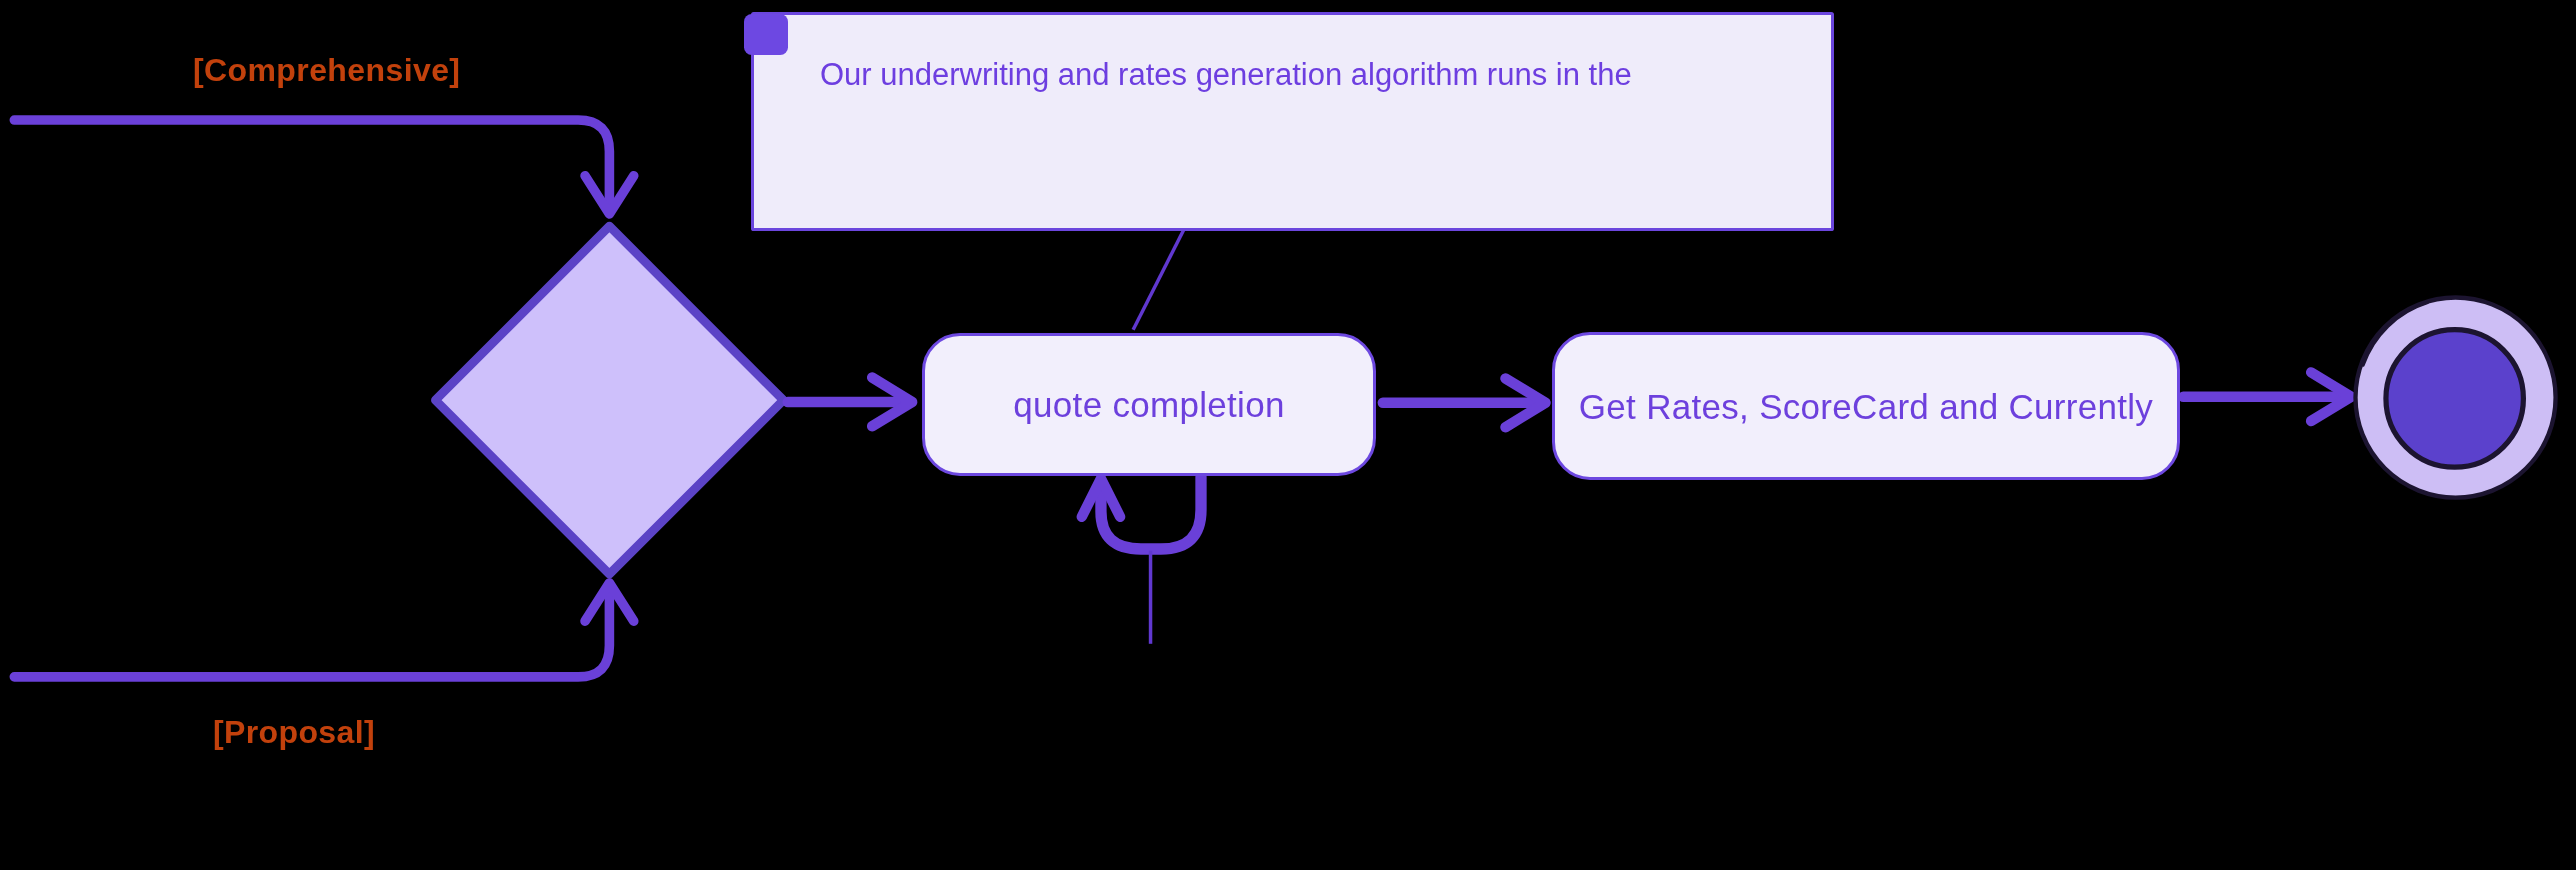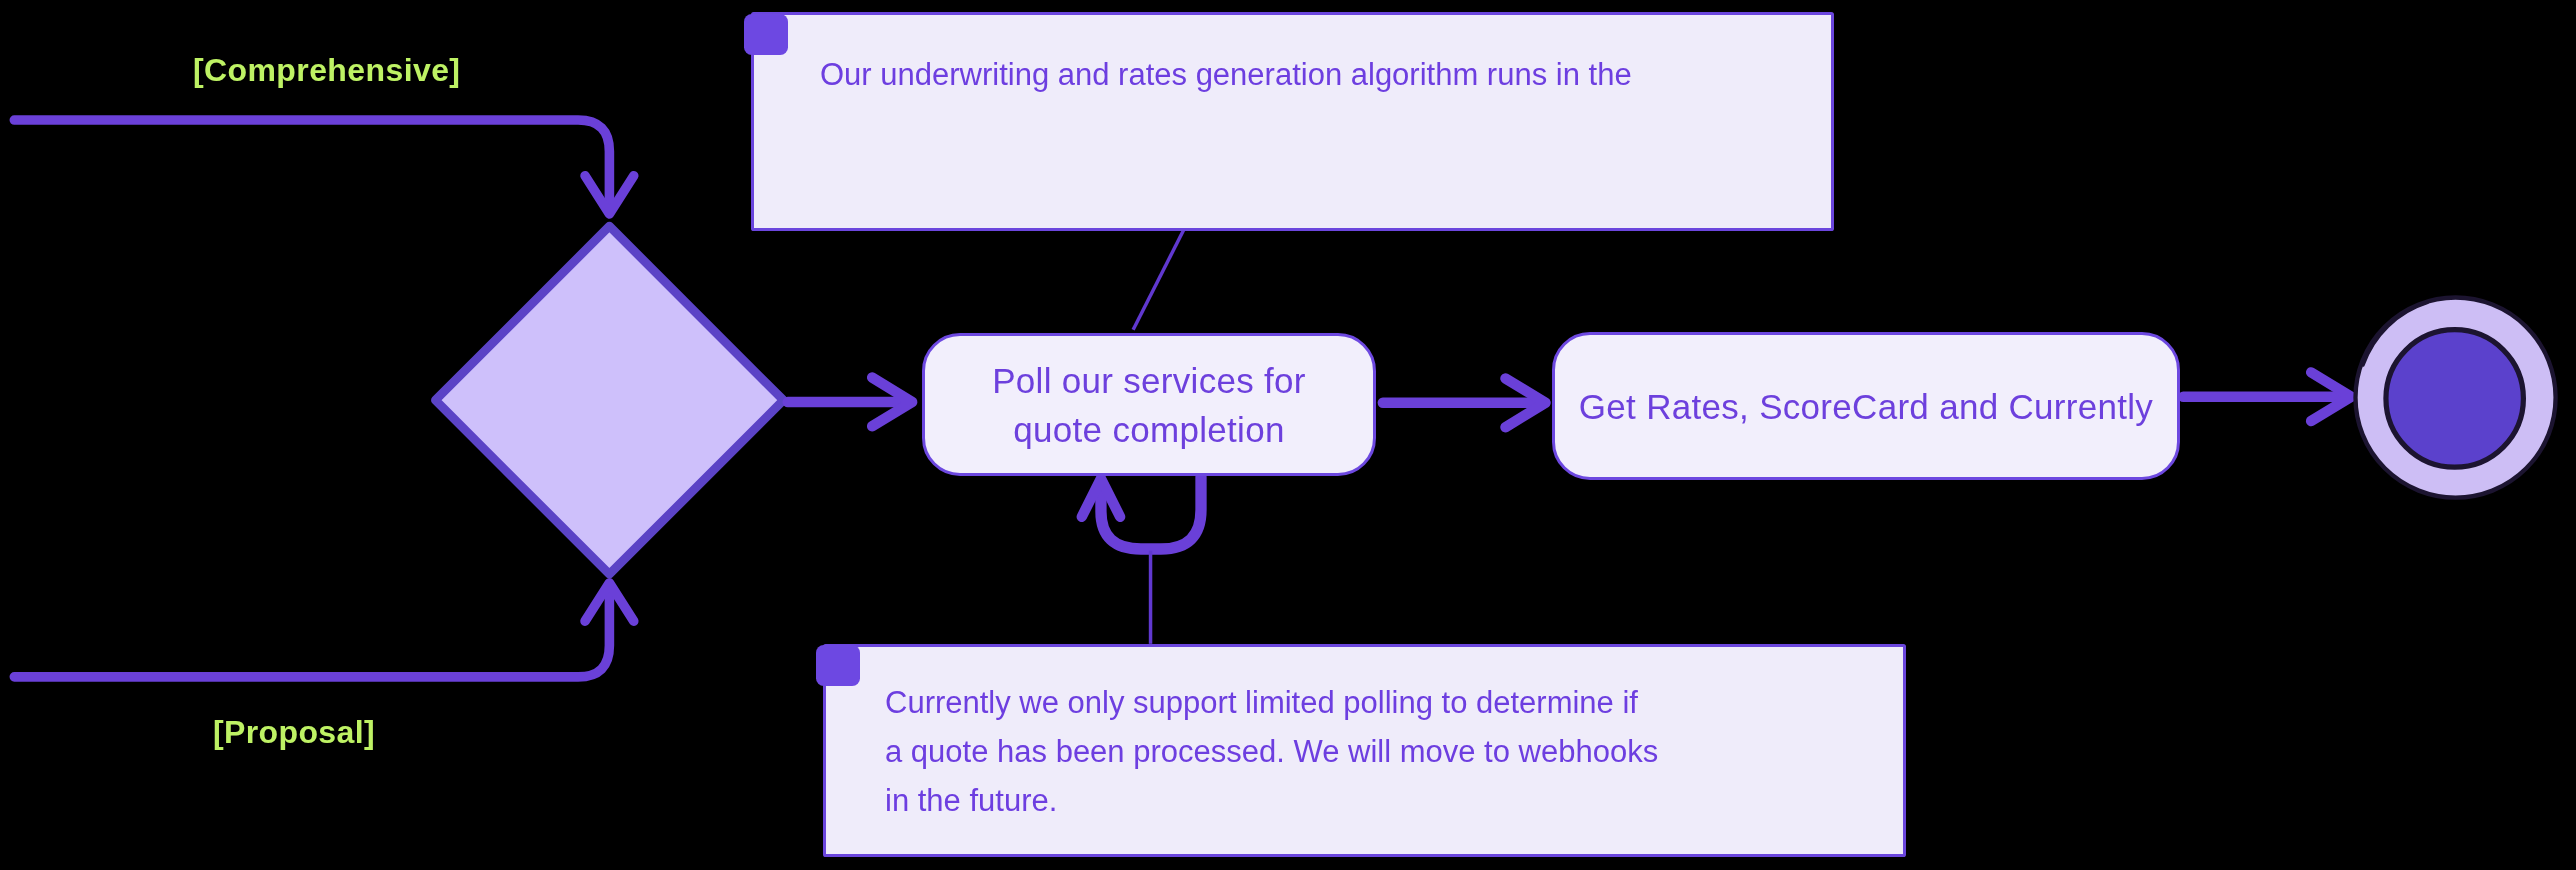--- a/index.html
+++ b/index.html
@@ -16,21 +16,21 @@
     overflow: hidden;
   }
   .canvas svg.wires {
     position: absolute;
     left: 0; top: 0;
     width: 2576px;
     height: 870px;
   }
   .guard {
     position: absolute;
-    color: #bef264;
+    color: #c2410c;
     font-size: 32px;
     font-weight: 700;
     letter-spacing: 0.4px;
     text-align: center;
     white-space: nowrap;
   }
   .guard.comp { left: 193px; top: 52px; width: 211px; }
   .guard.std  { left: 207px; top: 714px; width: 174px; }
 
   .node {
@@ -117,39 +117,30 @@
     <circle cx="2822" cy="457" r="115" fill="#cdbef5" stroke="#1c1430" stroke-width="5"></circle>
     <path d="M2716 420 A115 115 0 0 1 2790 348" fill="none" stroke="#1c1430" stroke-width="3" stroke-linecap="round"></path>
     <circle cx="2821" cy="458" r="79" fill="#5b41cc" stroke="#1c1430" stroke-width="6"></circle>
   </svg>
 
   <div class="guard comp">[Comprehensive]</div>
   <div class="guard std">[Proposal]</div>
 
   <div class="node poll">
     <div>
-      <span class="line">Poll our services for</span>
       <span class="line">quote completion</span>
     </div>
   </div>
 
   <div class="node rates">
     <span>Get Rates, ScoreCard and Currently</span>
   </div>
 
   <div class="note top">
     <div class="note-corner"></div>
     <div>
       <span class="line">Our underwriting and rates generation algorithm runs in the</span>
     </div>
   </div>
 
-  <div class="note bottom">
-    <div class="note-corner"></div>
-    <div>
-      <span class="line">Currently we only support limited polling to determine if</span>
-      <span class="line">a quote has been processed. We will move to webhooks</span>
-      <span class="line">in the future.</span>
-    </div>
-  </div>
 
 </div>
 
 
 </body></html>

